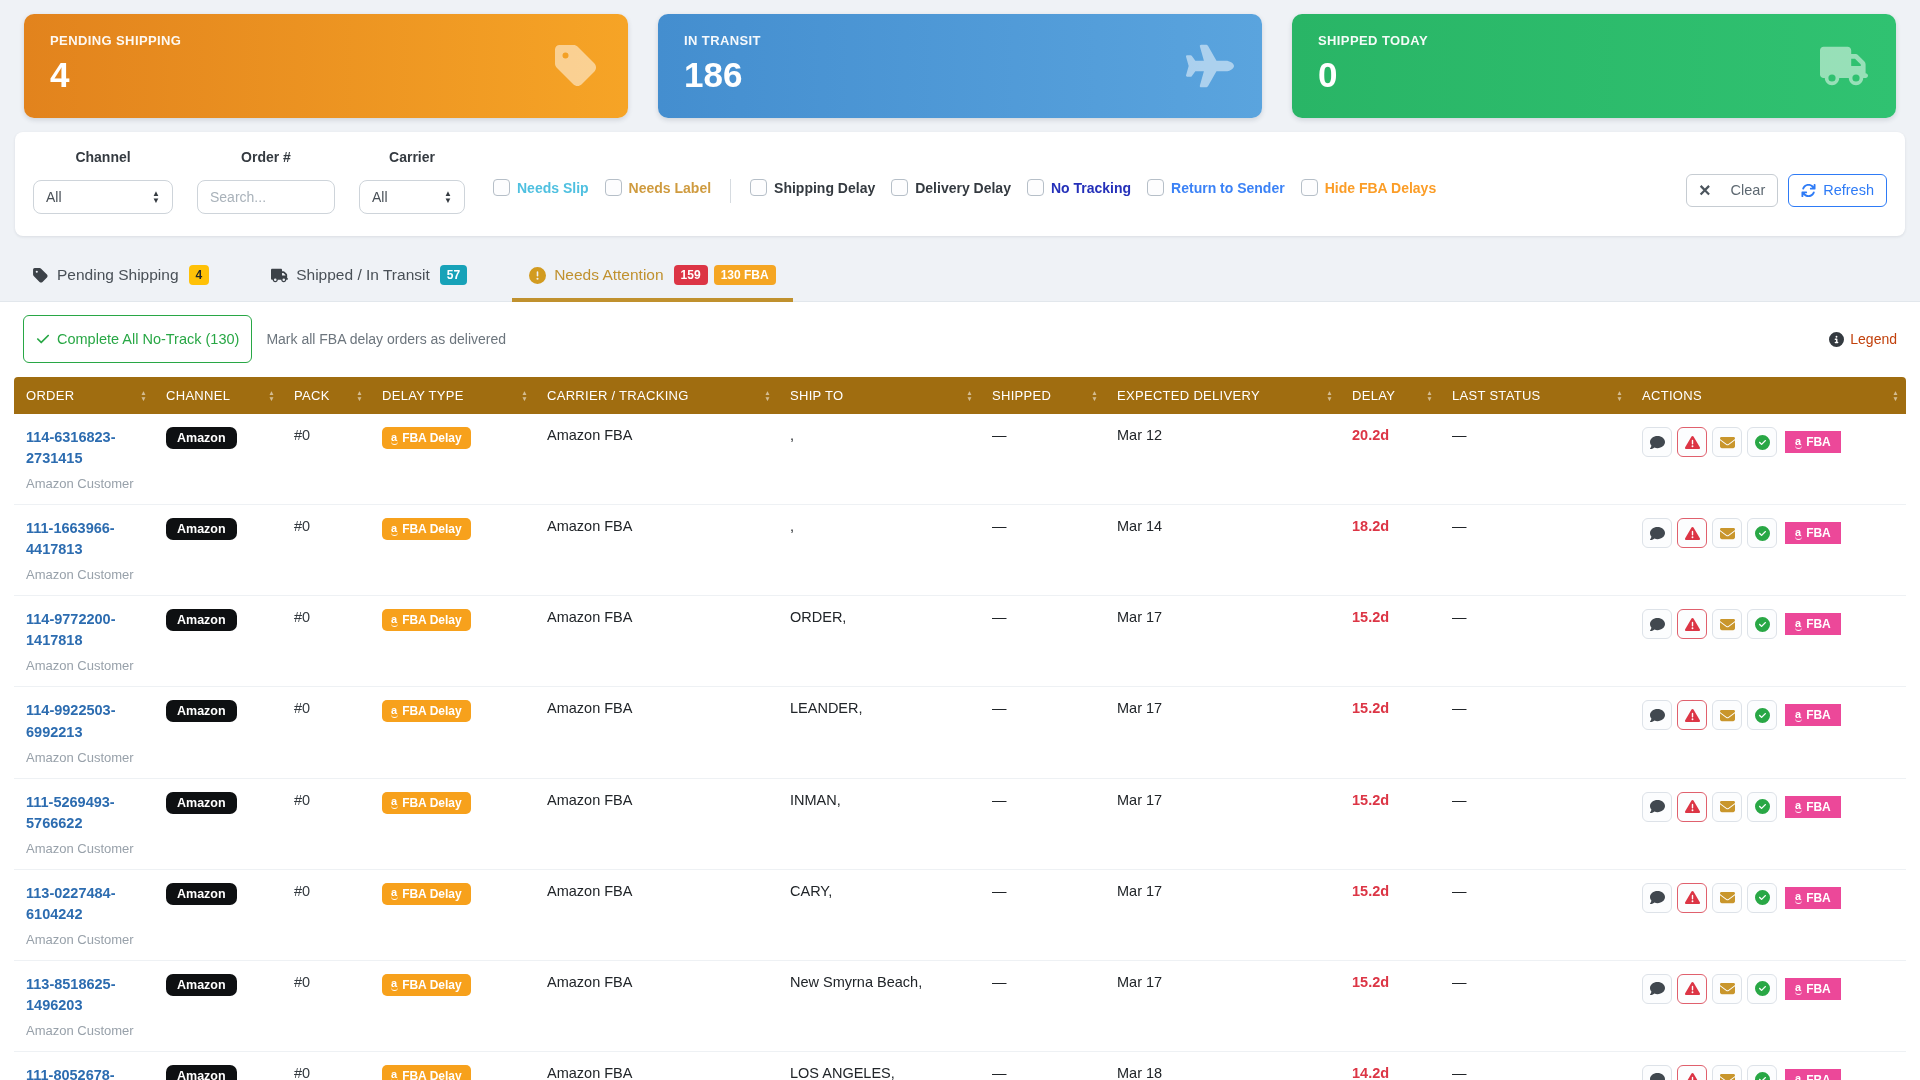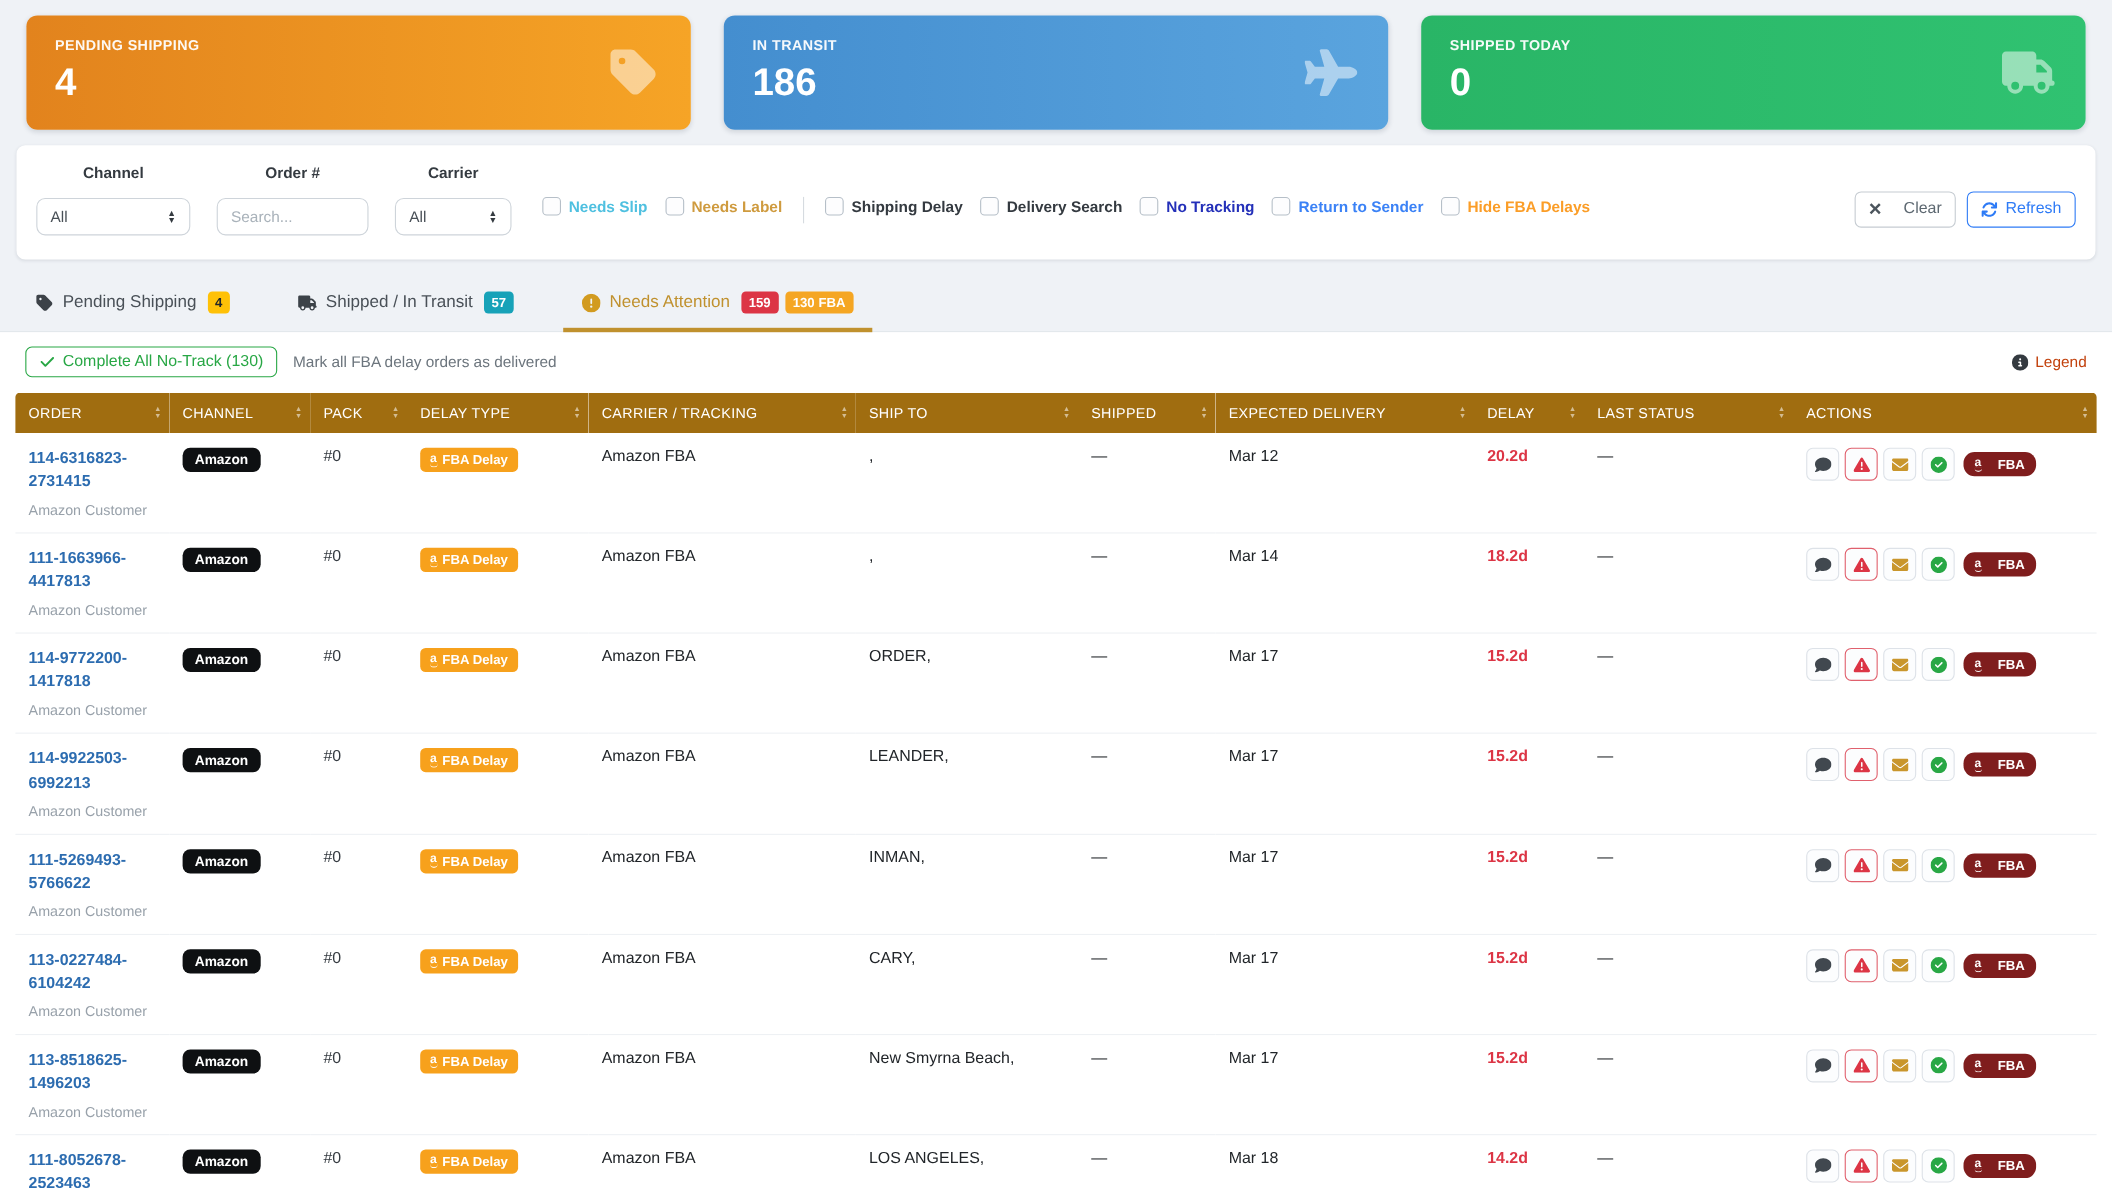--- a/index.html
+++ b/index.html
@@ -41,21 +41,21 @@
   .tab { display:flex; align-items:center; gap:8px; padding:12px 17px 13px; font-size:15.5px; color:#495057; border-bottom:4px solid transparent; margin-bottom:-1px; margin-right:28px; cursor:pointer; }
   .tab-icon { width:17px; height:17px; }
   .tab.active { border-bottom-color:#c0912e; }
   .tab.active .tab-label { color:#c0912e; }
   .tab-badges { display:inline-flex; gap:6px; margin-left:2px; }
   .badge { font-size:12px; font-weight:700; padding:3px 7px; border-radius:4px; line-height:1.2; white-space:nowrap; }
 
   
   .content { background:#fff; min-height:775px; padding:0 14px; }
   .actionbar { display:flex; align-items:center; padding:13px 9px 9px; }
-  .btn-complete { border:1px solid #28a745; color:#28a745; height:28px; font-weight:400; }
+  .btn-complete { border:1px solid #28a745; color:#28a745; height:48px; font-weight:400; }
   .btn-complete .bicon { width:14px; height:14px; color:#28a745; }
   .hint { color:#6c757d; font-size:14px; margin-left:14px; }
   .legend { margin-left:auto; display:inline-flex; align-items:center; gap:6px; color:#c2410c; font-size:14px; cursor:pointer; }
   .legend-icon { color:#343a40; width:15px; height:15px; }
 
   
   table.orders { width:100%; border-collapse:collapse; table-layout:fixed; margin-top:5px; }
   col.w-order{width:140px} col.w-channel{width:128px} col.w-pack{width:88px} col.w-delaytype{width:165px}
   col.w-carrier{width:243px} col.w-shipto{width:202px} col.w-shipped{width:125px} col.w-expected{width:235px}
   col.w-delay{width:100px} col.w-status{width:190px} col.w-actions{width:auto}
@@ -74,21 +74,21 @@
   .amz::before { content:"a"; }
   .amz::after { content:""; position:absolute; left:0; right:-1px; bottom:0; height:3px; border-bottom:1.3px solid rgba(255,255,255,.95); border-radius:0 0 50% 50% / 0 0 100% 100%; }
   .actions-wrap { display:flex; align-items:center; gap:5px; }
   .abtn { width:30px; height:30px; border-radius:6px; border:1px solid #dde2e8; background:#fcfdfe; display:inline-flex; align-items:center; justify-content:center; cursor:pointer; padding:0; }
   .abtn.danger { border-color:#e0606d; }
   .aicon { width:15px; height:15px; display:block; }
   .aicon[data-name="comment-icon"] { color:#41484f; }
   .aicon[data-name="warning-triangle-icon"] { color:#dc3545; }
   .aicon[data-name="envelope-icon"] { color:#c9962c; }
   .aicon[data-name="check-circle-icon"] { color:#28a745; }
-  .pill-fba { background:#7f1d1d; color:#fff; border-radius:10px; padding:4px 10px; font-size:12px; font-weight:700; display:inline-flex; gap:15px; align-items:center; margin-left:3px; }
+  .pill-fba { background:#ec4899; color:#fff; border-radius:0; padding:4px 10px; font-size:12px; font-weight:700; display:inline-flex; gap:5px; align-items:center; margin-left:3px; }
 </style>
 </head>
 <body>
 
 <div class="page" data-name="shipping-dashboard-page">
 
   <section class="cards" id="cards" data-name="stat-cards-row">
       <div class="card" data-name="stat-card-pending-shipping" style="background: linear-gradient(90deg, rgb(226, 131, 29), rgb(246, 164, 38));">
     <div class="card-label" data-name="stat-card-label">PENDING SHIPPING</div>
     <div class="card-value" data-name="stat-card-value">4</div>
@@ -146,21 +146,21 @@
     <input type="checkbox" data-name="checkbox-input" style="">
     <span class="chk-label" data-name="checkbox-label" style="color: rgb(207, 155, 63);">Needs Label</span>
   </label>
         <span class="vdiv" data-name="divider"></span>
         <label class="chk" data-name="filter-checkbox-shipping-delay">
     <input type="checkbox" data-name="checkbox-input" style="">
     <span class="chk-label" data-name="checkbox-label" style="color: rgb(52, 58, 64);">Shipping Delay</span>
   </label>
         <label class="chk" data-name="filter-checkbox-delivery-delay">
     <input type="checkbox" data-name="checkbox-input" style="">
-    <span class="chk-label" data-name="checkbox-label" style="color: rgb(52, 58, 64);">Delivery Search</span>
+    <span class="chk-label" data-name="checkbox-label" style="color: rgb(52, 58, 64);">Delivery Delay</span>
   </label>
         <label class="chk" data-name="filter-checkbox-no-tracking">
     <input type="checkbox" data-name="checkbox-input" style="">
     <span class="chk-label" data-name="checkbox-label" style="color: rgb(36, 48, 185);">No Tracking</span>
   </label>
         <label class="chk" data-name="filter-checkbox-return-to-sender">
     <input type="checkbox" data-name="checkbox-input" style="">
     <span class="chk-label" data-name="checkbox-label" style="color: #3b82f6;">Return to Sender</span>
   </label>
         <label class="chk" data-name="filter-checkbox-hide-fba-delays">

